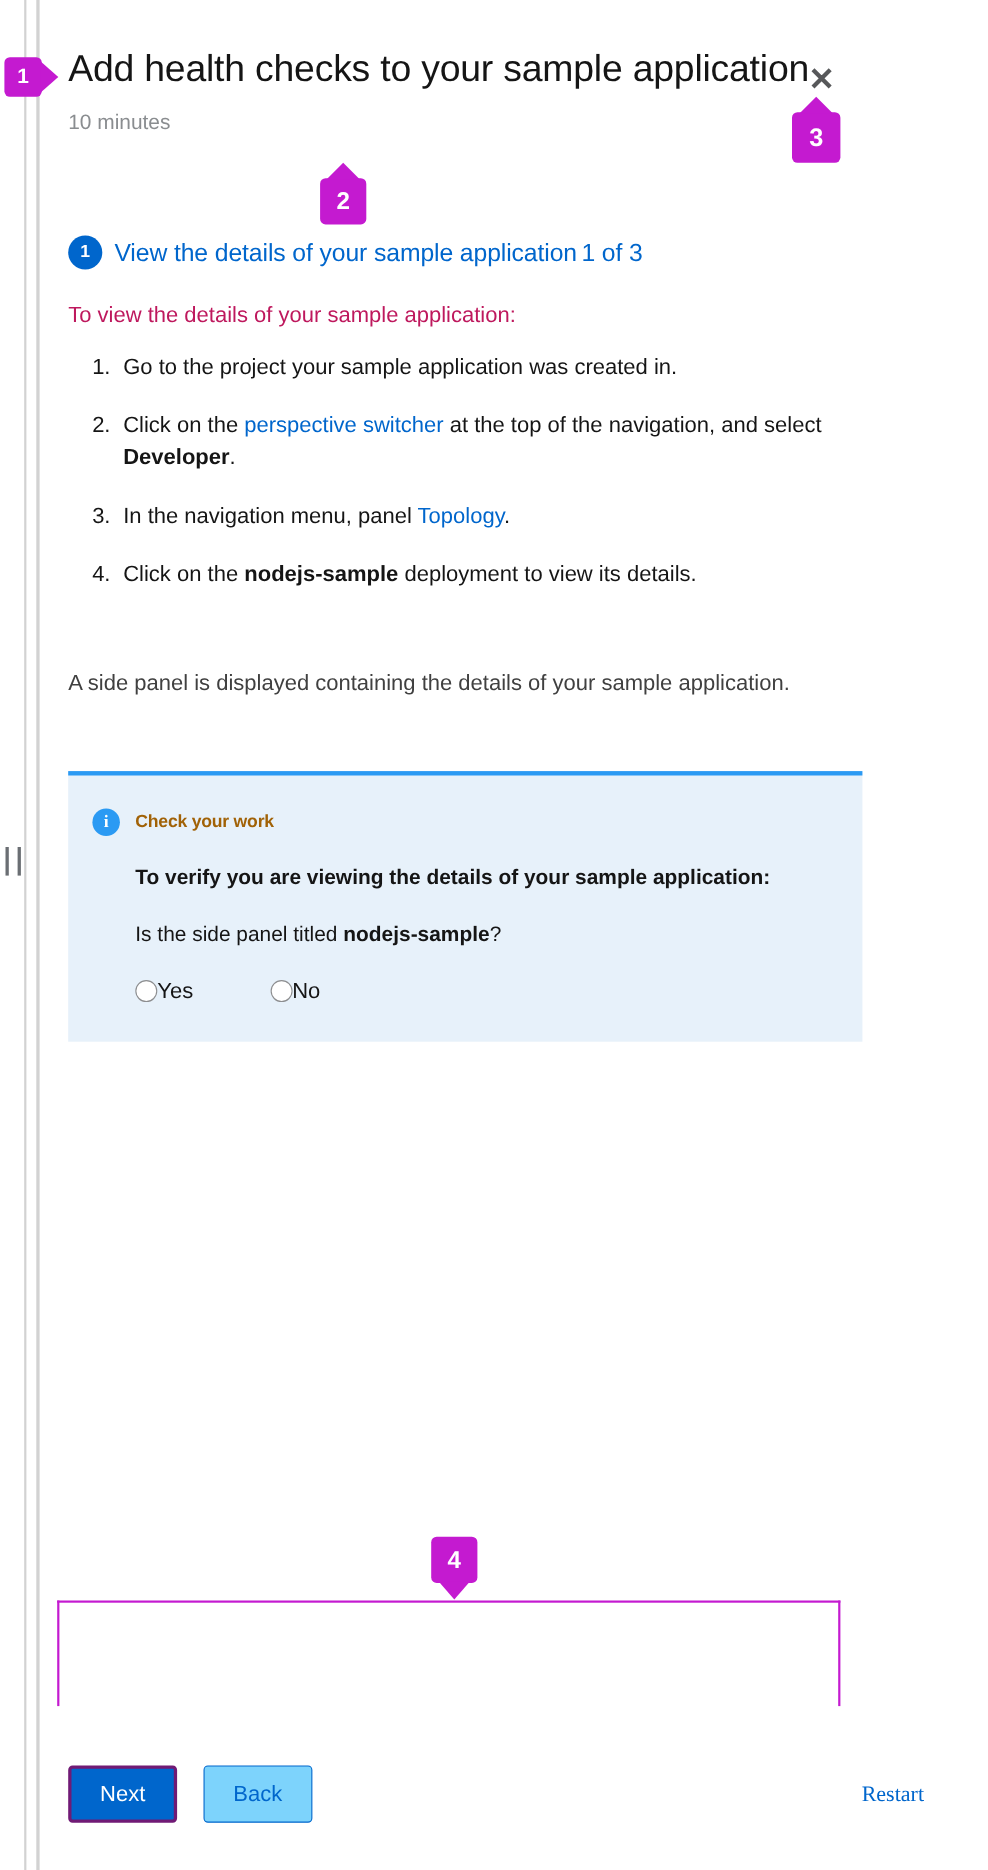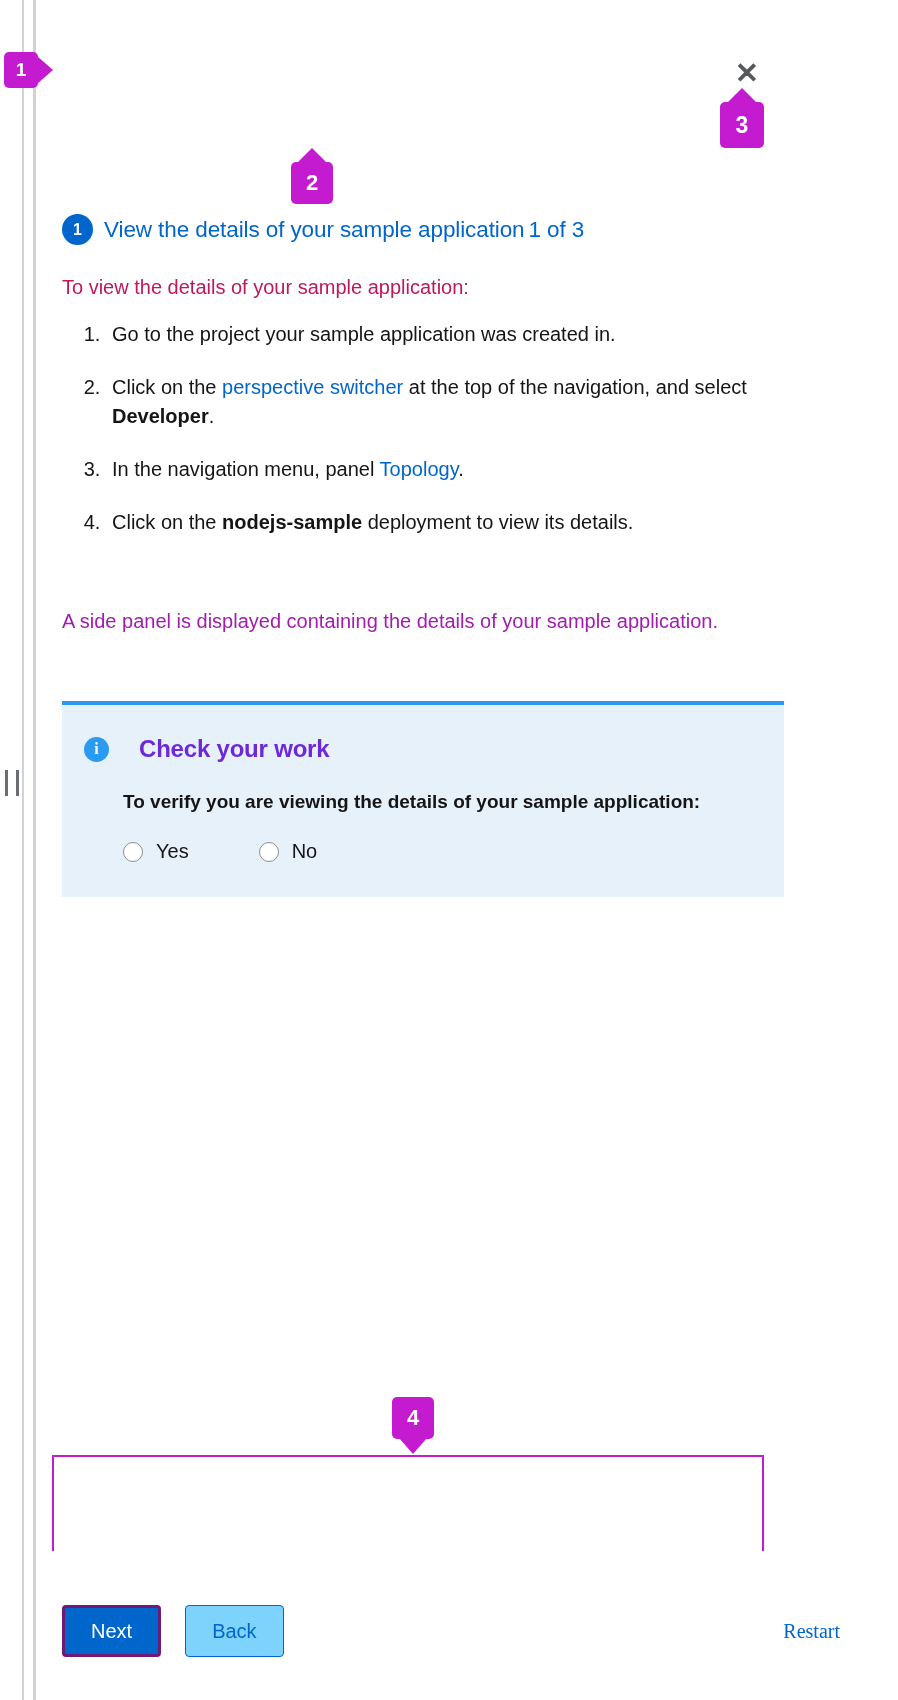--- a/index.html
+++ b/index.html
@@ -113,21 +113,21 @@
     margin-bottom: 24px;
     padding-left: 6px;
   }
   .steps li:last-child { margin-bottom: 0; }
   .lnk { color: #0066cc; }
   b { font-weight: 700; }
 
   .outro {
     position: absolute; left: 0; top: 606px;
     width: 730px;
-    font-size: 20px; color: #a21caf; line-height: 1.5;
+    font-size: 20px; color: #404040; line-height: 1.5;
   }
 
   
   .cyw {
     position: absolute; left: 0; top: 701px;
     width: 722px;
     background: #e7f1fa;
     border-top: 4px solid #2b9af3;
     padding: 30px 28px 34px 22px;
   }
@@ -135,35 +135,34 @@
     display: flex; align-items: center; gap: 14px;
     margin-bottom: 26px;
   }
   .info-icon {
     width: 25px; height: 25px; border-radius: 50%;
     background: #2b9af3; color: #fff; flex: none;
     display: flex; align-items: center; justify-content: center;
     font-size: 16px; font-weight: 700; font-family: "Liberation Serif", serif;
   }
   .cyw-title {
-    font-size: 24px; font-weight: 700; color: #6d28d9;
+    font-size: 16px; font-weight: 700; color: #a16207;
     letter-spacing: -0.2px;
-    margin-left: 16px;
   }
   .cyw-body { padding-left: 39px; }
   .cyw-verify {
     font-size: 19px; font-weight: 700; color: #151515;
     line-height: 1.33; margin-bottom: 26px;
     max-width: 620px;
   }
   .cyw-q {
     font-size: 19px; color: #151515; line-height: 1.4; margin-bottom: 26px;
   }
   .radio-row { display: flex; align-items: center; gap: 70px; }
-  .radio-opt { display: flex; align-items: center; gap: 13px; cursor: pointer; }
+  .radio-opt { display: flex; align-items: center; gap: 0; cursor: pointer; }
   .radio-dot {
     width: 20px; height: 20px; border-radius: 50%;
     border: 1.6px solid #8d8e90; background: #fff; flex: none;
   }
   .radio-lbl { font-size: 20px; color: #151515; }
 
   
   .footer {
     position: absolute; left: 0; top: 1605px;
     width: 790px;
@@ -253,20 +252,26 @@
 
   <div class="rail-outer"></div>
   <div class="rail-inner"></div>
   <div class="grip">
       <i></i>
       <i></i>
     </div>
 
   <div class="content">
 
+    <div class="title-wrap">
+      <h1 class="title">
+        <span>Add health checks to your sample application</span>
+        <span class="dur">10 minutes</span>
+      </h1>
+    </div>
 
     <button class="close-btn">
       <span>✕</span>
     </button>
 
     <div class="step-head">
       <div class="step-badge">1</div>
       <div class="step-title">
         <span>View the details of your sample application</span><span class="count">1 of 3</span>
       </div>
@@ -283,20 +288,23 @@
 
     <div class="outro">A side panel is displayed containing the details of your sample application.</div>
 
     <div class="cyw">
       <div class="cyw-head">
         <div class="info-icon">i</div>
         <div class="cyw-title">Check your work</div>
       </div>
       <div class="cyw-body">
         <div class="cyw-verify">To verify you are viewing the details of your sample application:</div>
+        <div class="cyw-q">
+          <span>Is the side panel titled </span><b>nodejs-sample</b><span>?</span>
+        </div>
         <div class="radio-row" id="radio-row">
             <label class="radio-opt">
               <span class="radio-dot"></span>
               <span class="radio-lbl">Yes</span>
             </label>
             <label class="radio-opt">
               <span class="radio-dot"></span>
               <span class="radio-lbl">No</span>
             </label>
           </div>

